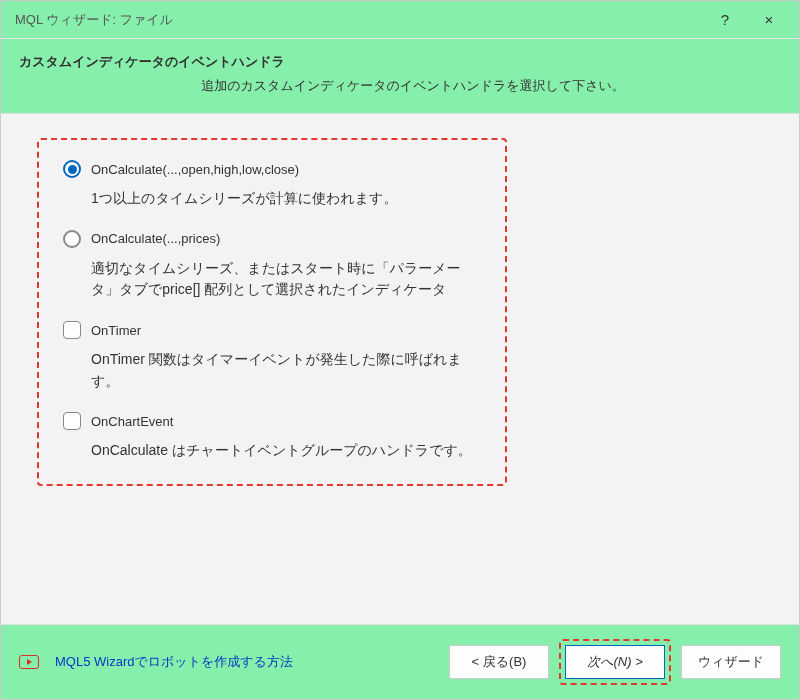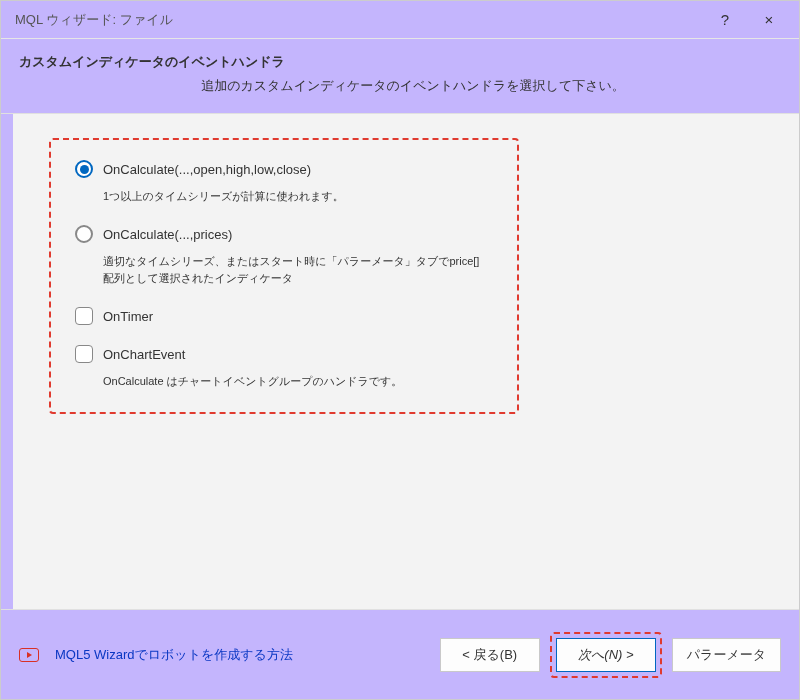--- a/index.html
+++ b/index.html
@@ -5,21 +5,21 @@
     * { box-sizing: border-box; margin: 0; padding: 0; }
     body {
       font-family: "Yu Gothic UI", "Meiryo", "MS PGothic", sans-serif;
       font-size: 13px;
       color: #333;
       background: #ffffff;
     }
     .window {
       width: 800px;
       height: 700px;
-      background: #c4b5fd;
+      background: #86efac;
       border: 1px solid #ccc;
       display: flex;
       flex-direction: column;
     }
     .titlebar {
       height: 38px;
       display: flex;
       align-items: center;
       padding: 0 8px 0 14px;
       border-bottom: 1px solid #e6e6e6;
@@ -48,21 +48,20 @@
     .header .h2 {
       padding-left: 24px;
       font-size: 13px;
       color: #333;
       text-align: center;
     }
     .body {
       flex: 1;
       background: #f3f3f3;
       padding: 24px 36px;
-      margin-left: 12px;
     }
     .annot {
       border: 2.5px dashed #e03a2f;
       border-radius: 4px;
       padding: 20px 24px 18px 24px;
       width: 470px;
     }
     .opt {
       margin-bottom: 20px;
     }
@@ -86,26 +85,26 @@
     }
     .radio.unsel { border-color:#888; }
     .check {
       width: 18px; height: 18px; border-radius: 4px;
       border: 1.5px solid #888; background:#fff;
       flex: 0 0 18px;
     }
     .opt .label { font-size: 13px; color: #333; }
     .opt .desc {
       padding-left: 28px;
-      font-size: 11px;
+      font-size: 14px;
       color: #333;
       line-height: 1.55;
     }
     .footer {
-      height: 90px;
+      height: 75px;
       border-top: 1px solid #e0e0e0;
       display: flex;
       align-items: center;
       padding: 0 18px;
       gap: 10px;
     }
     .yt {
       width: 20px; height: 14px;
       border: 1.6px solid #d93025; border-radius: 3px;
       display: flex; align-items:center; justify-content:center;
@@ -167,20 +166,21 @@
           <span class="label">OnCalculate(...,prices)</span>
         </div>
         <div class="desc">適切なタイムシリーズ、またはスタート時に「パラーメータ」タブでprice[] 配列として選択されたインディケータ</div>
       </div>
 
       <div class="opt">
         <div class="row">
           <span class="check"></span>
           <span class="label">OnTimer</span>
         </div>
+        <div class="desc">OnTimer 関数はタイマーイベントが発生した際に呼ばれます。</div>
       </div>
 
       <div class="opt">
         <div class="row">
           <span class="check"></span>
           <span class="label">OnChartEvent</span>
         </div>
         <div class="desc">OnCalculate はチャートイベントグループのハンドラです。</div>
       </div>
 
@@ -188,16 +188,16 @@
   </div>
 
   <div class="footer">
     <span class="yt"></span>
     <span class="link">MQL5 Wizardでロボットを作成する方法</span>
     <span class="spacer"></span>
     <div class="btn">&lt; 戻る(B)</div>
     <div class="btn-wrap-annot">
       <div class="btn primary">次へ(N) &gt;</div>
     </div>
-    <div class="btn">パラーメータ</div>
+    <div class="btn">ウィザード</div>
   </div>
 
 </div>
 
 </body></html>

